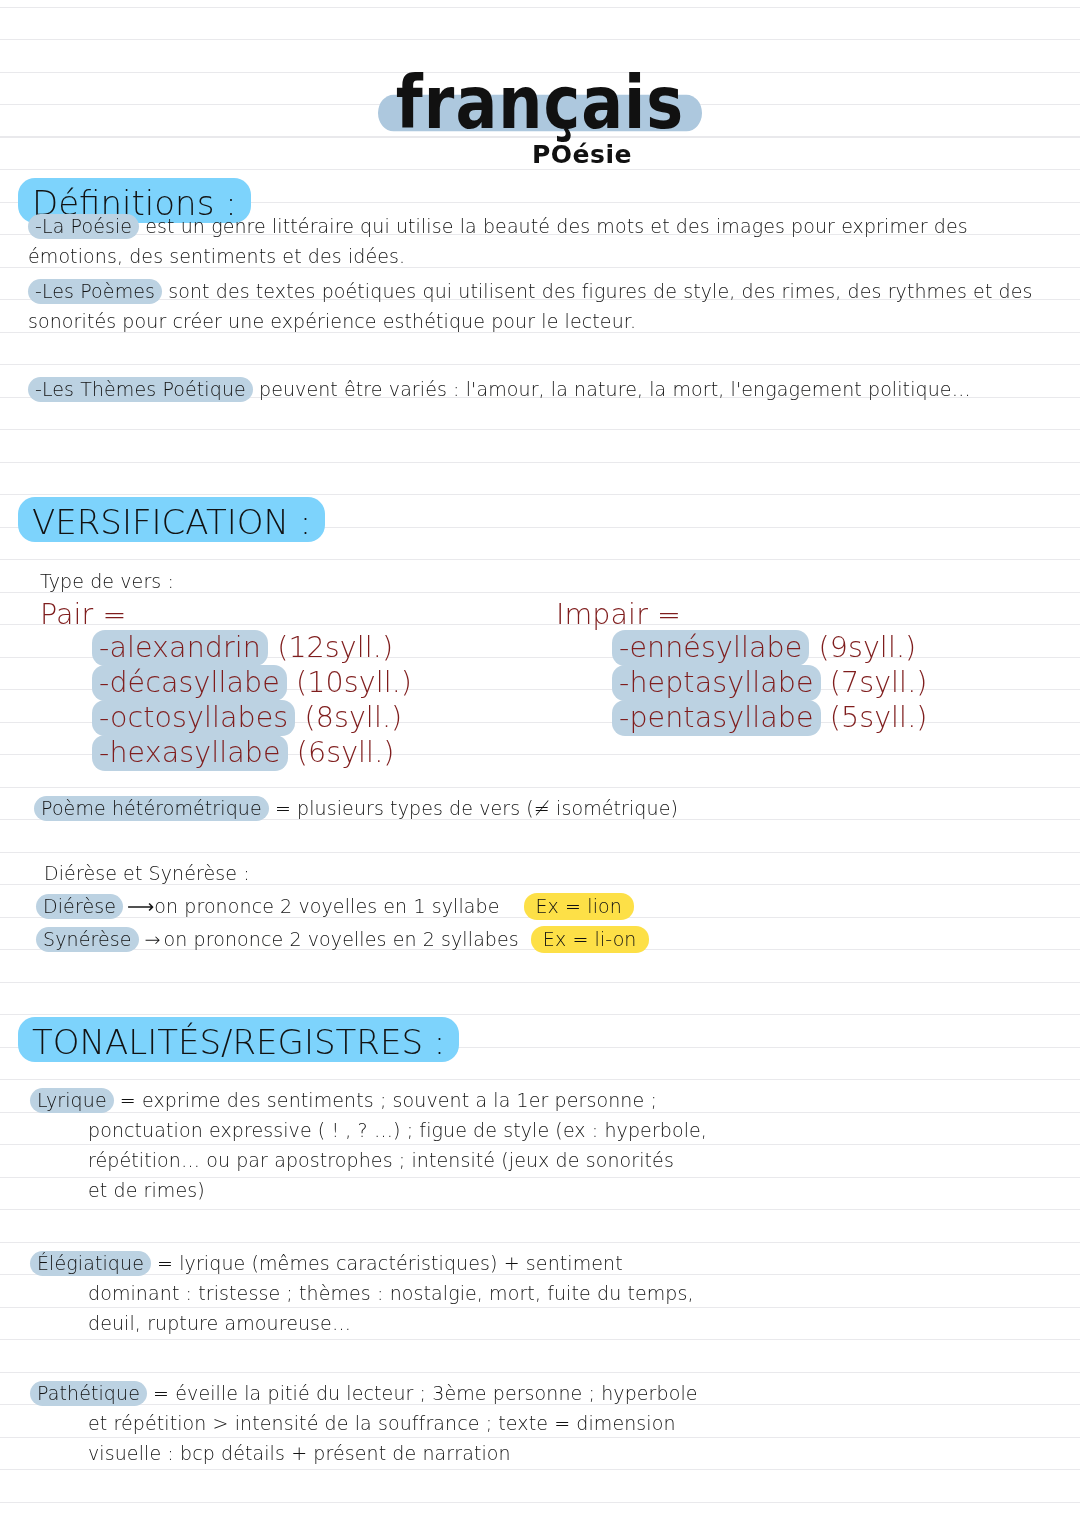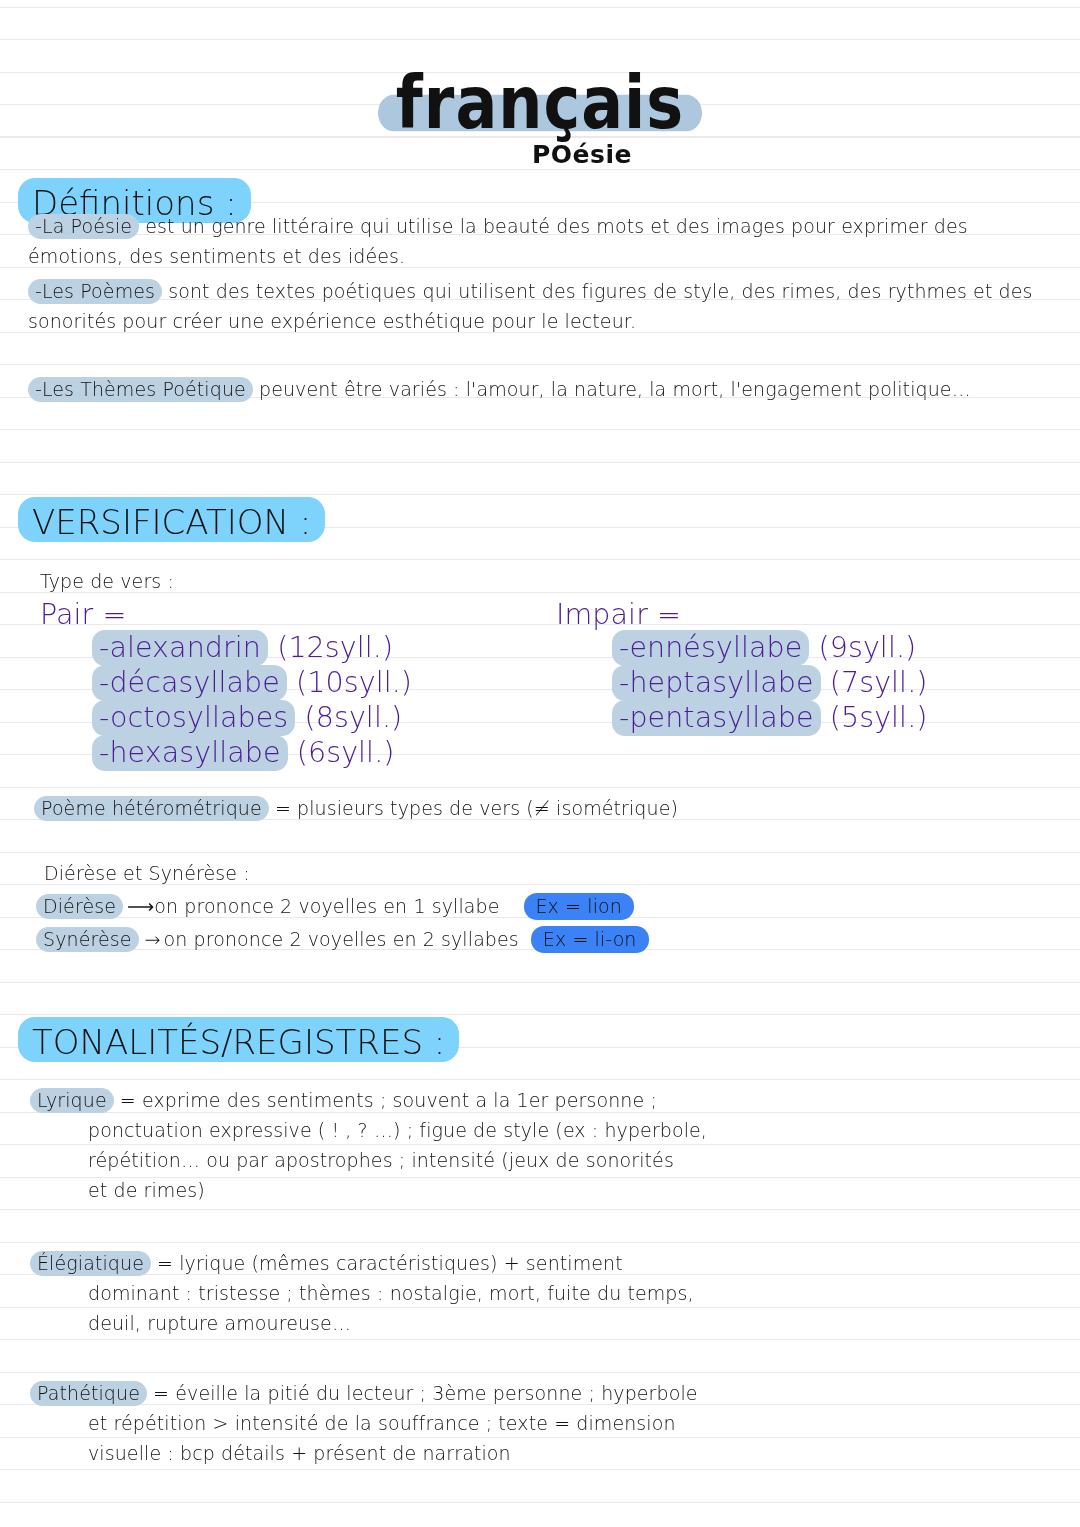--- a/index.html
+++ b/index.html
@@ -40,21 +40,21 @@
     position: relative;
     z-index: 2;
     width: 1080px;
     height: 1527px;
   }
 
   
   .hand {
     font-family: "DejaVu Sans", sans-serif;
     font-weight: 300;
-    color: #4c1d95;
+    color: #7f1d1d;
     letter-spacing: .1px;
   }
 
   
   #title-wrap {
     position: absolute;
     left: 0; top: 72px;
     width: 1080px;
     text-align: center;
   }
@@ -110,21 +110,21 @@
 
   
   .hl-blue {
     background: #bcd2e2;
     border-radius: 13px;
     padding: 1px 7px 2px 7px;
     box-decoration-break: clone;
     -webkit-box-decoration-break: clone;
   }
   .hl-green {
-    background: #3b82f6;
+    background: #fde047;
     border-radius: 13px;
     padding: 2px 12px 3px 12px;
     white-space: nowrap;
   }
 
   
   .para {
     position: absolute;
     font-size: 19px;
     line-height: 30px;

